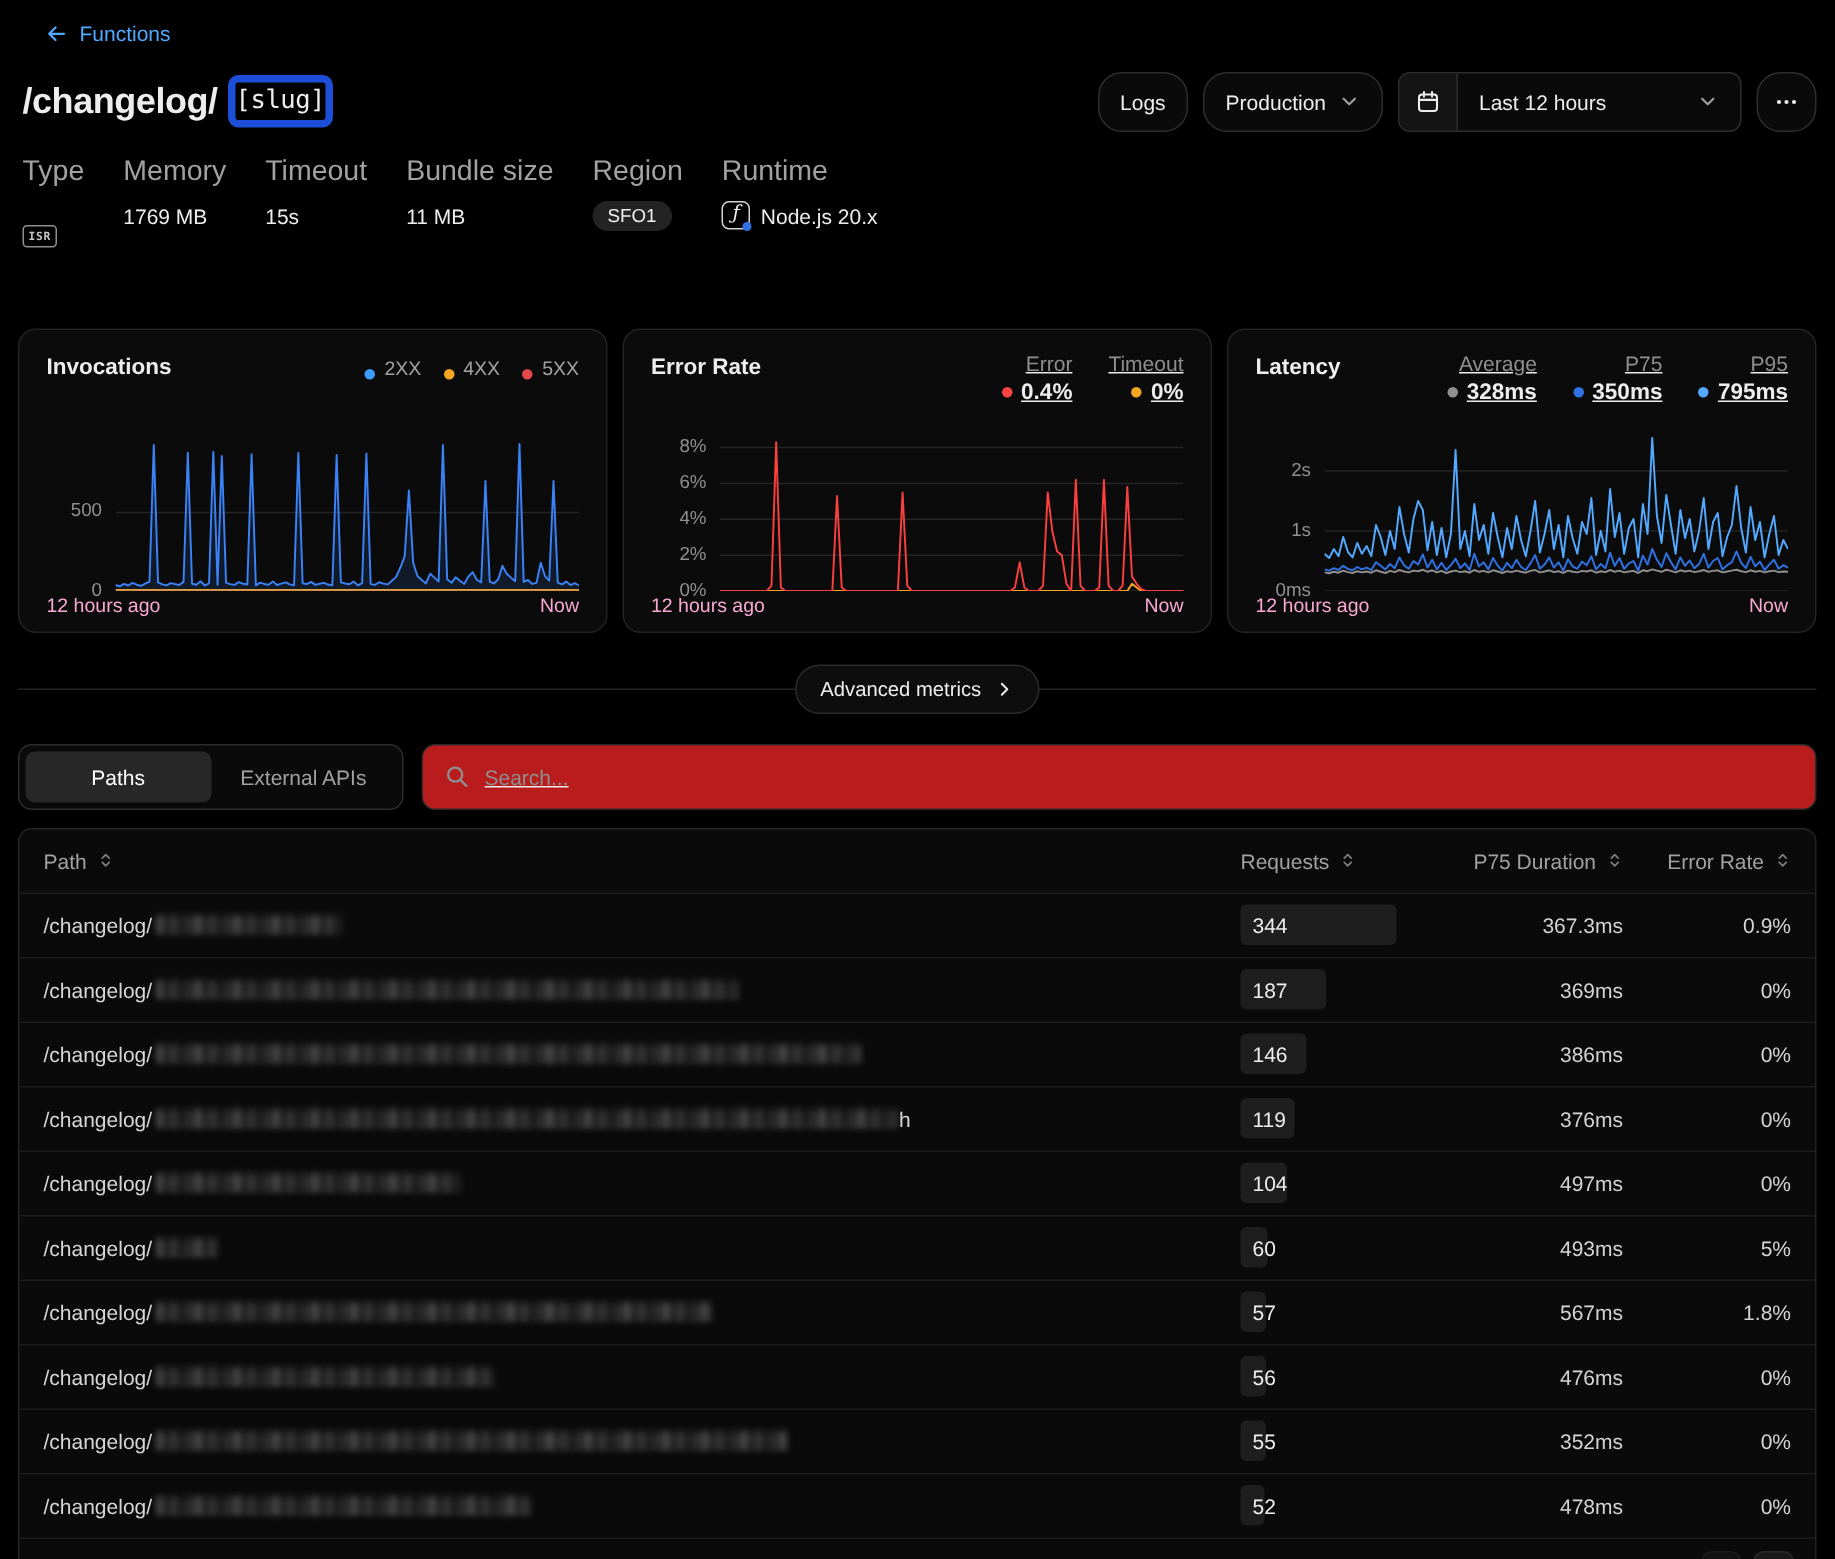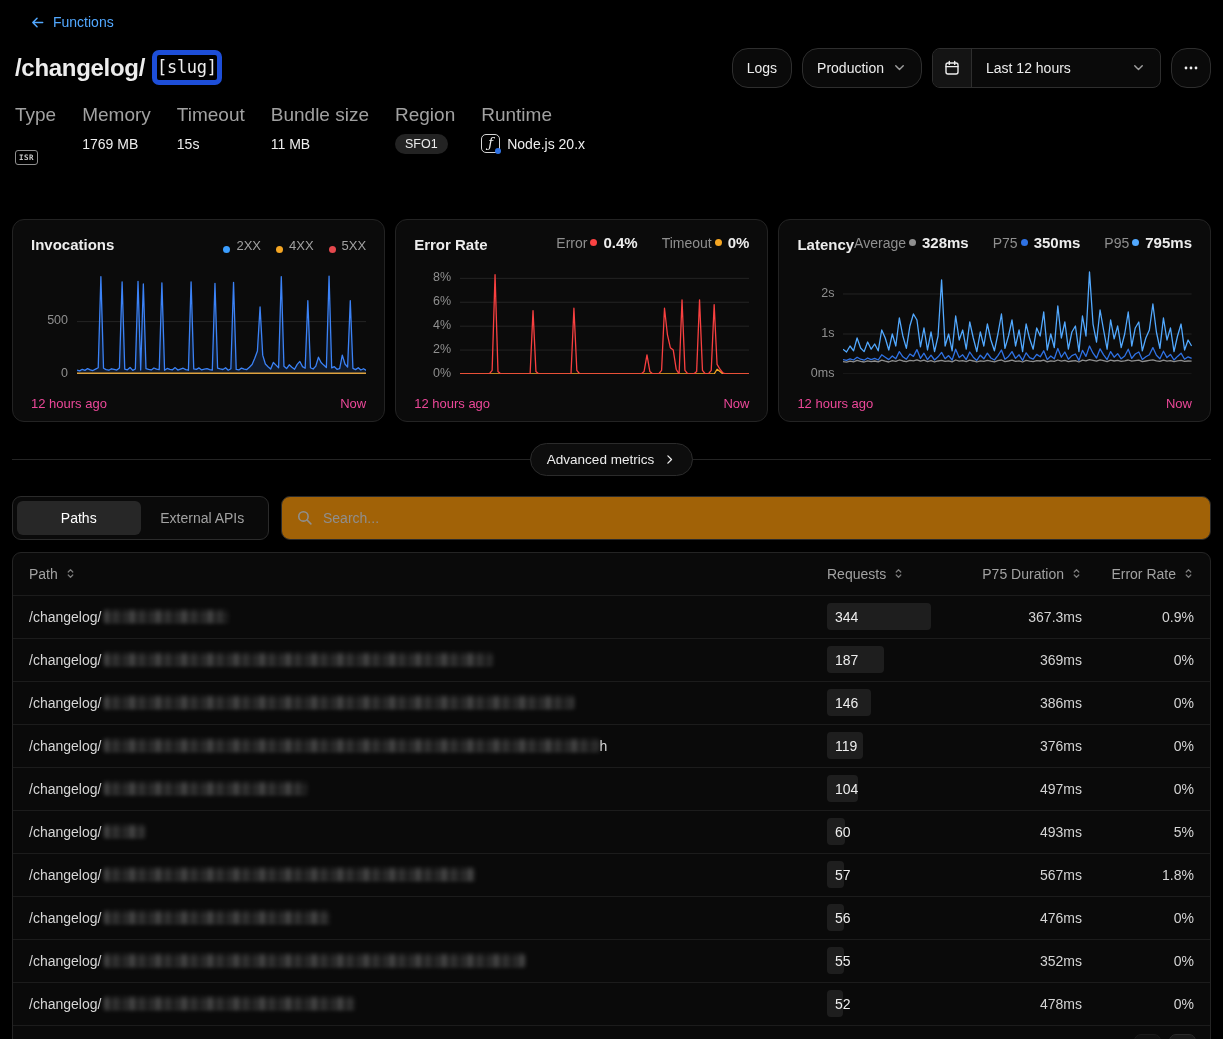--- a/index.html
+++ b/index.html
@@ -49,46 +49,46 @@
   
   .charts { display: grid; grid-template-columns: repeat(3, 1fr); gap: 10px; margin-top: 54px; }
   .card { background: #0b0b0b; border: 1px solid #232323; border-radius: 12px; height: 203px;
     padding: 14px 18px 10px; display: flex; flex-direction: column; }
   .card-head { display: flex; justify-content: space-between; align-items: flex-start; }
   .card-title { font-size: 15px; font-weight: 600; padding-top: 2px; }
   .legend { display: flex; gap: 15px; align-items: center; padding-top: 4px; }
   .legend-item { display: flex; align-items: flex-end; gap: 6px; color: #a1a1a1; font-size: 13px; }
   .dot { width: 7px; height: 7px; border-radius: 50%; flex: 0 0 auto; }
   .stats { display: flex; gap: 24px; }
-  .stat { display: flex; flex-direction: row; align-items: flex-end; gap: 3px; }
+  .stat { display: flex; flex-direction: column; align-items: flex-end; gap: 3px; text-decoration: underline; }
   .stat-label { color: #8f8f8f; font-size: 14px; }
   .stat-value { display: flex; align-items: center; gap: 6px; font-size: 15px; font-weight: 600; color: #ededed; }
   .chart-zone { display: flex; margin-top: auto; }
   .gutter { width: 46px; position: relative; flex: 0 0 auto; }
   .ytick { position: absolute; right: 9px; color: #8f8f8f; font-size: 12.5px; white-space: nowrap; }
   .plot { position: relative; flex: 1; height: 110px; }
   .plot svg { position: absolute; inset: 0; width: 100%; height: 100%; display: block; }
-  .xlabels { display: flex; justify-content: space-between; margin-top: 22px; color: #ec4899; font-size: 13px; }
+  .xlabels { display: flex; justify-content: space-between; margin-top: 2px; color: #f9a8d4; font-size: 13px; }
 
   
   .advanced { position: relative; margin: 21px 0 20px; display: flex; justify-content: center; }
   .advanced::before { content: ""; position: absolute; left: 0; right: 0; top: 50%; height: 1px; background: #242424; }
   .advanced-btn { position: relative; display: inline-flex; align-items: center; gap: 9px;
     background: #0d0d0d; border: 1px solid #2b2b2b; border-radius: 999px; color: #ededed;
     font-size: 13.5px; font-weight: 500; padding: 8px 16px; cursor: pointer; font-family: inherit; }
 
   
   .filter-row { display: flex; gap: 12px; margin-top: 16px; }
   .tabs { display: flex; align-items: center; width: 257px; height: 44px; background: #0a0a0a;
     border: 1px solid #2b2b2b; border-radius: 9px; padding: 4px; flex: 0 0 auto; }
   .tab { flex: 1; height: 100%; display: flex; align-items: center; justify-content: center;
     border-radius: 6px; font-size: 14px; color: #a1a1a1; cursor: pointer; background: transparent; border: none; font-family: inherit; }
   .tab.active { background: #272727; color: #ffffff; }
-  .searchbox { flex: 1; height: 44px; background: #a16207; border: 1px solid #2b2b2b; border-radius: 9px;
-    display: flex; align-items: center; padding: 0 14px; gap: 10px; }
+  .searchbox { flex: 1; height: 44px; background: #b91c1c; border: 1px solid #2b2b2b; border-radius: 9px;
+    display: flex; align-items: center; padding: 0 14px; gap: 10px; text-decoration: underline; }
   .searchbox input { background: transparent; border: none; outline: none; color: #ededed;
     font-size: 14px; width: 100%; font-family: inherit; }
   .searchbox input::placeholder { color: #8f8f8f; }
 
   
   .table { margin-top: 12px; background: #0a0a0a; border: 1px solid #242424; border-radius: 9px; overflow: hidden; }
   .trow, .thead { display: flex; align-items: center; padding: 0 16px; }
   .thead { height: 42px; color: #a1a1a1; font-size: 14px; }
   .th { display: flex; align-items: center; gap: 7px; cursor: pointer; }
   .trow { height: 43px; border-top: 1px solid #1c1c1c; font-size: 14px; cursor: pointer; }

